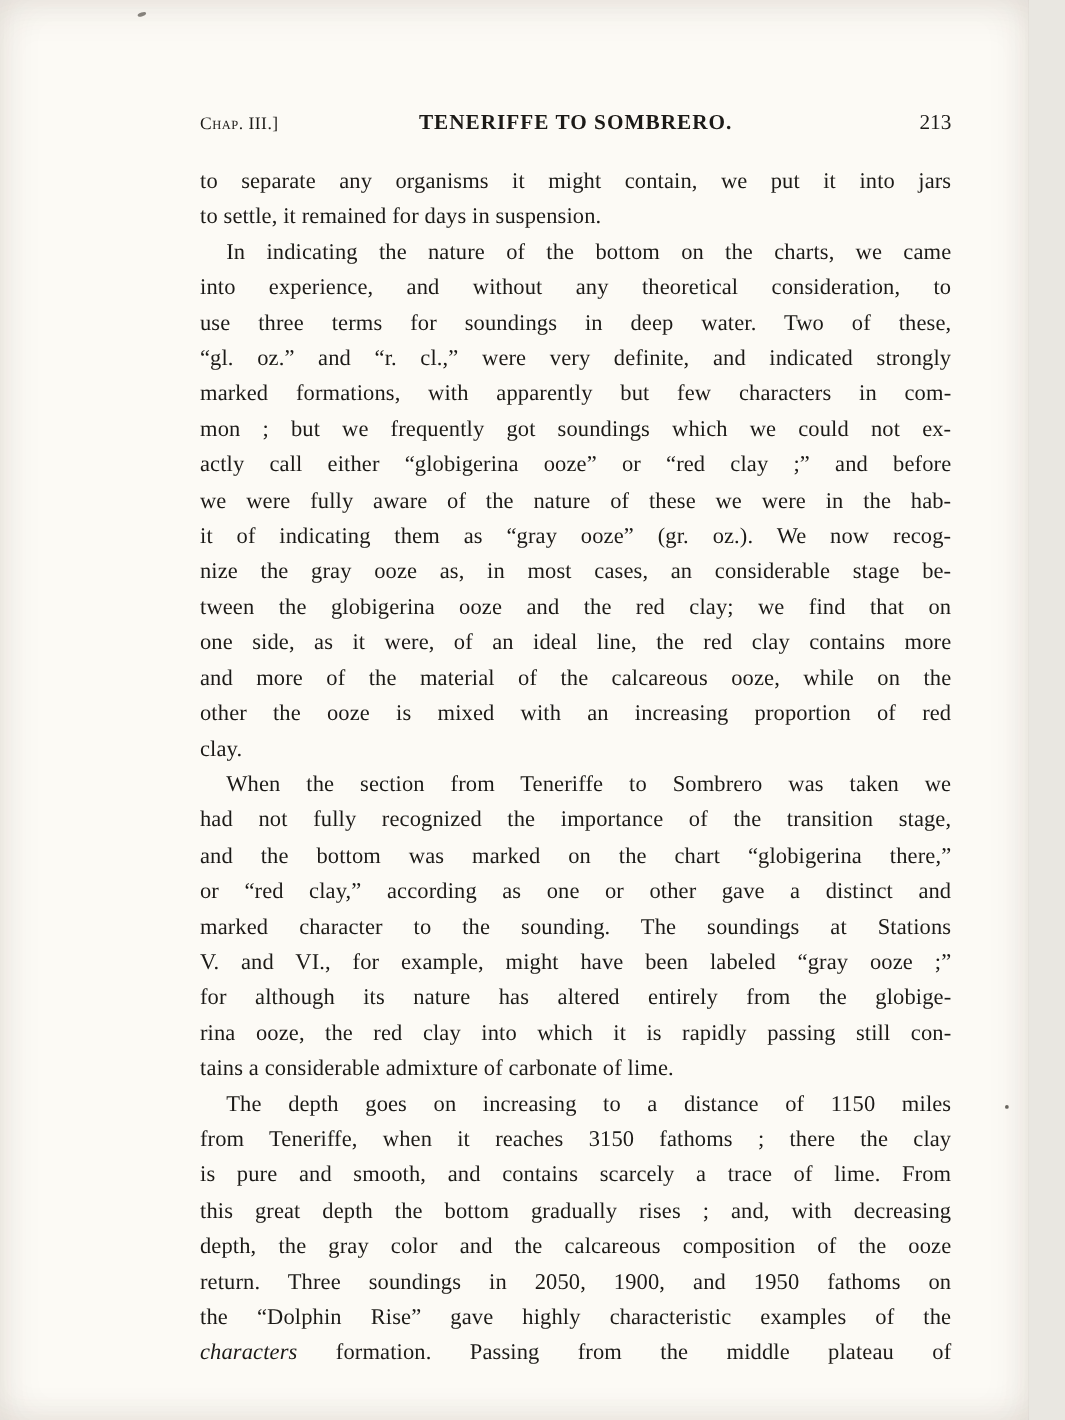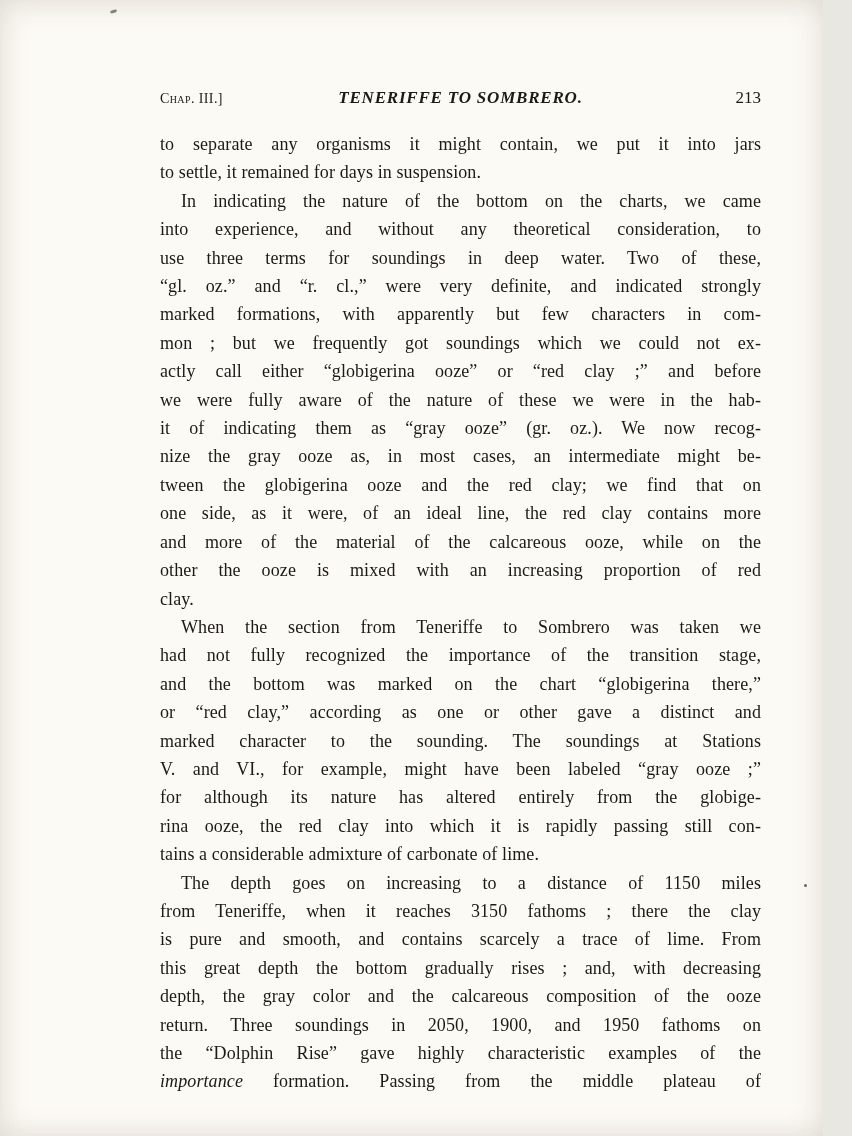--- a/index.html
+++ b/index.html
@@ -31,21 +31,20 @@
   .chapter {
     flex: 1;
     font-variant: small-caps;
     font-size: 14px;
     letter-spacing: 0.4px;
     text-align: left;
   }
   .title {
     flex: 2;
     text-align: center;
-    font-style: italic;
     font-weight: 700;
     font-size: 17px;
     letter-spacing: 0.8px;
   }
   .pagenum {
     flex: 1;
     text-align: right;
     font-size: 17px;
   }
   .body {
@@ -87,21 +86,21 @@
       <div class="line end">to settle, it remained for days in suspension.</div>
       <div class="line ind">In indicating the nature of the bottom on the charts, we came</div>
       <div class="line">into experience, and without any theoretical consideration, to</div>
       <div class="line">use three terms for soundings in deep water.  Two of these,</div>
       <div class="line">“gl. oz.” and “r. cl.,” were very definite, and indicated strongly</div>
       <div class="line">marked formations, with apparently but few characters in com-</div>
       <div class="line">mon ; but we frequently got soundings which we could not ex-</div>
       <div class="line">actly call either “globigerina ooze” or “red clay ;” and before</div>
       <div class="line">we were fully aware of the nature of these we were in the hab-</div>
       <div class="line">it of indicating them as “gray ooze” (gr. oz.).  We now recog-</div>
-      <div class="line">nize the gray ooze as, in most cases, an intermediate might be-</div>
+      <div class="line">nize the gray ooze as, in most cases, an considerable stage be-</div>
       <div class="line">tween the globigerina ooze and the red clay; we find that on</div>
       <div class="line">one side, as it were, of an ideal line, the red clay contains more</div>
       <div class="line">and more of the material of the calcareous ooze, while on the</div>
       <div class="line">other the ooze is mixed with an increasing proportion of red</div>
       <div class="line end">clay.</div>
       <div class="line ind">When the section from Teneriffe to Sombrero was taken we</div>
       <div class="line">had not fully recognized the importance of the transition stage,</div>
       <div class="line">and the bottom was marked on the chart “globigerina there,”</div>
       <div class="line">or “red clay,” according as one or other gave a distinct and</div>
       <div class="line">marked character to the sounding.  The soundings at Stations</div>
@@ -109,20 +108,20 @@
       <div class="line">for although its nature has altered entirely from the globige-</div>
       <div class="line">rina ooze, the red clay into which it is rapidly passing still con-</div>
       <div class="line end">tains a considerable admixture of carbonate of lime.</div>
       <div class="line ind">The depth goes on increasing to a distance of 1150 miles</div>
       <div class="line">from Teneriffe, when it reaches 3150 fathoms ; there the clay</div>
       <div class="line">is pure and smooth, and contains scarcely a trace of lime.  From</div>
       <div class="line">this great depth the bottom gradually rises ; and, with decreasing</div>
       <div class="line">depth, the gray color and the calcareous composition of the ooze</div>
       <div class="line">return.  Three soundings in 2050, 1900, and 1950 fathoms on</div>
       <div class="line">the “Dolphin Rise” gave highly characteristic examples of the</div>
-      <div class="line"><span class="em">importance</span><span> formation.  Passing from the middle plateau of</span></div>
+      <div class="line"><span class="em">characters</span><span> formation.  Passing from the middle plateau of</span></div>
     </div>
 
   </div>
 
   <div class="speck speck1"></div>
   <div class="speck speck2"></div>
 </div>
 
 </body></html>

